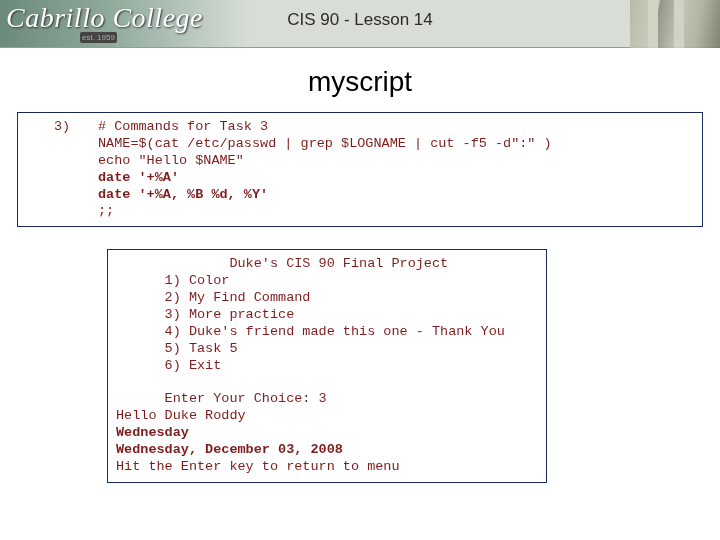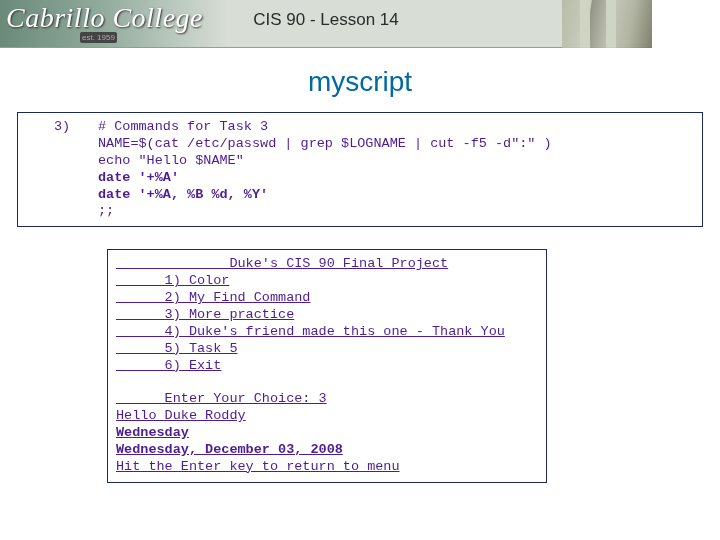--- a/index.html
+++ b/index.html
@@ -3,21 +3,21 @@
 <meta charset="utf-8">
 <style>
   * { margin: 0; padding: 0; box-sizing: border-box; }
   body {
     width: 720px;
     height: 540px;
     background: #fff;
     position: relative;
   }
   .header-bar {
-    width: 652px;
+    width: 720px;
     height: 48px;
     background: linear-gradient(to right, #6b8a7a 0%, #8fa99a 15%, #d8ded6 35%, #d8ded6 100%);
     position: relative;
     display: flex;
     align-items: center;
     border-bottom: 1px solid #999;
   }
   .logo {
     position: absolute;
     left: 6px;
@@ -71,34 +71,33 @@
     bottom: 0;
     width: 10px;
     background: #cfd3c1;
   }
   .header-photo::before { left: 18px; }
   .header-photo::after { left: 44px; }
   .main-title {
     text-align: center;
     font-family: Verdana, Arial, sans-serif;
     font-size: 28px;
-    color: #0369a1;
+    color: #000000;
     margin-top: 18px;
     margin-bottom: 14px;
   }
   .code-box {
     margin: 0 auto 22px auto;
     border: 1px solid #1a2a5a;
     padding: 6px 8px 6px 8px;
     font-family: "Courier New", monospace;
     font-size: 13.5px;
     line-height: 1.25;
     white-space: pre;
-    color: #4c1d95;
-    text-decoration: underline;
+    color: #7f1d1d;
   }
   .box1 { width: 686px; }
   .box2 { width: 440px; margin-left: 107px; }
   .case-label {
     display: inline-block;
     width: 72px;
     vertical-align: top;
     padding-left: 28px;
   }
   .code-indent {

